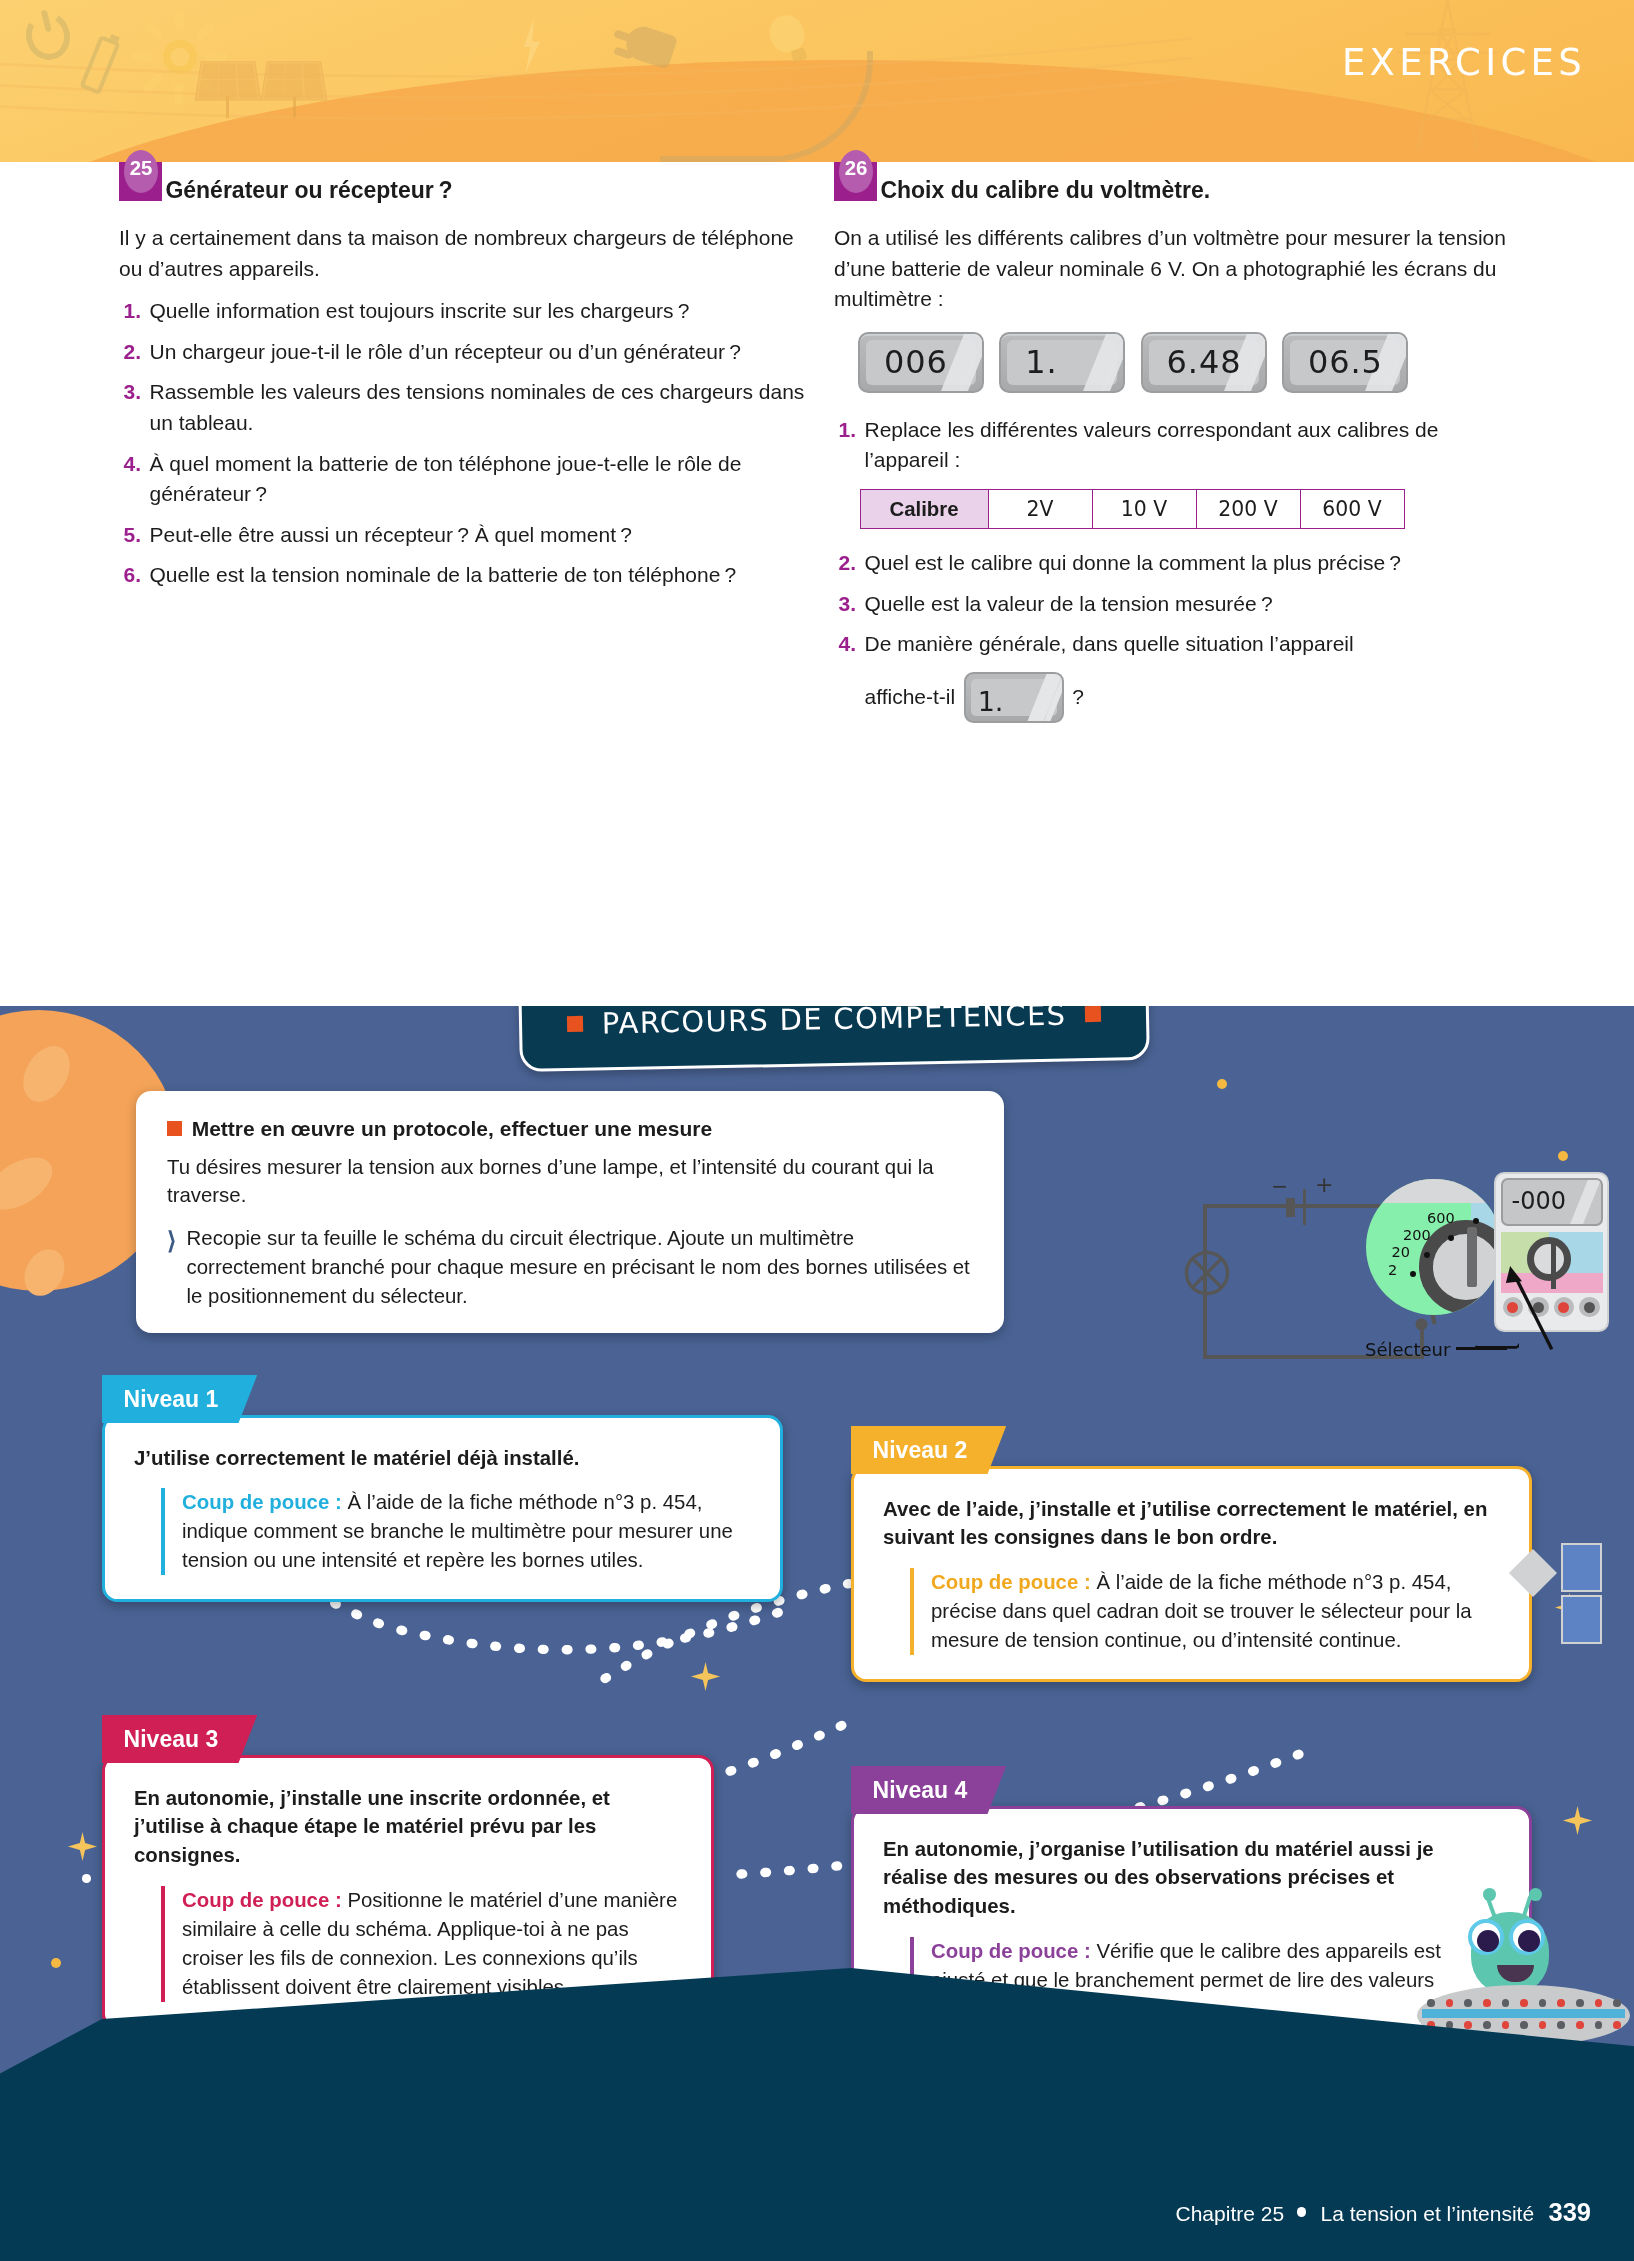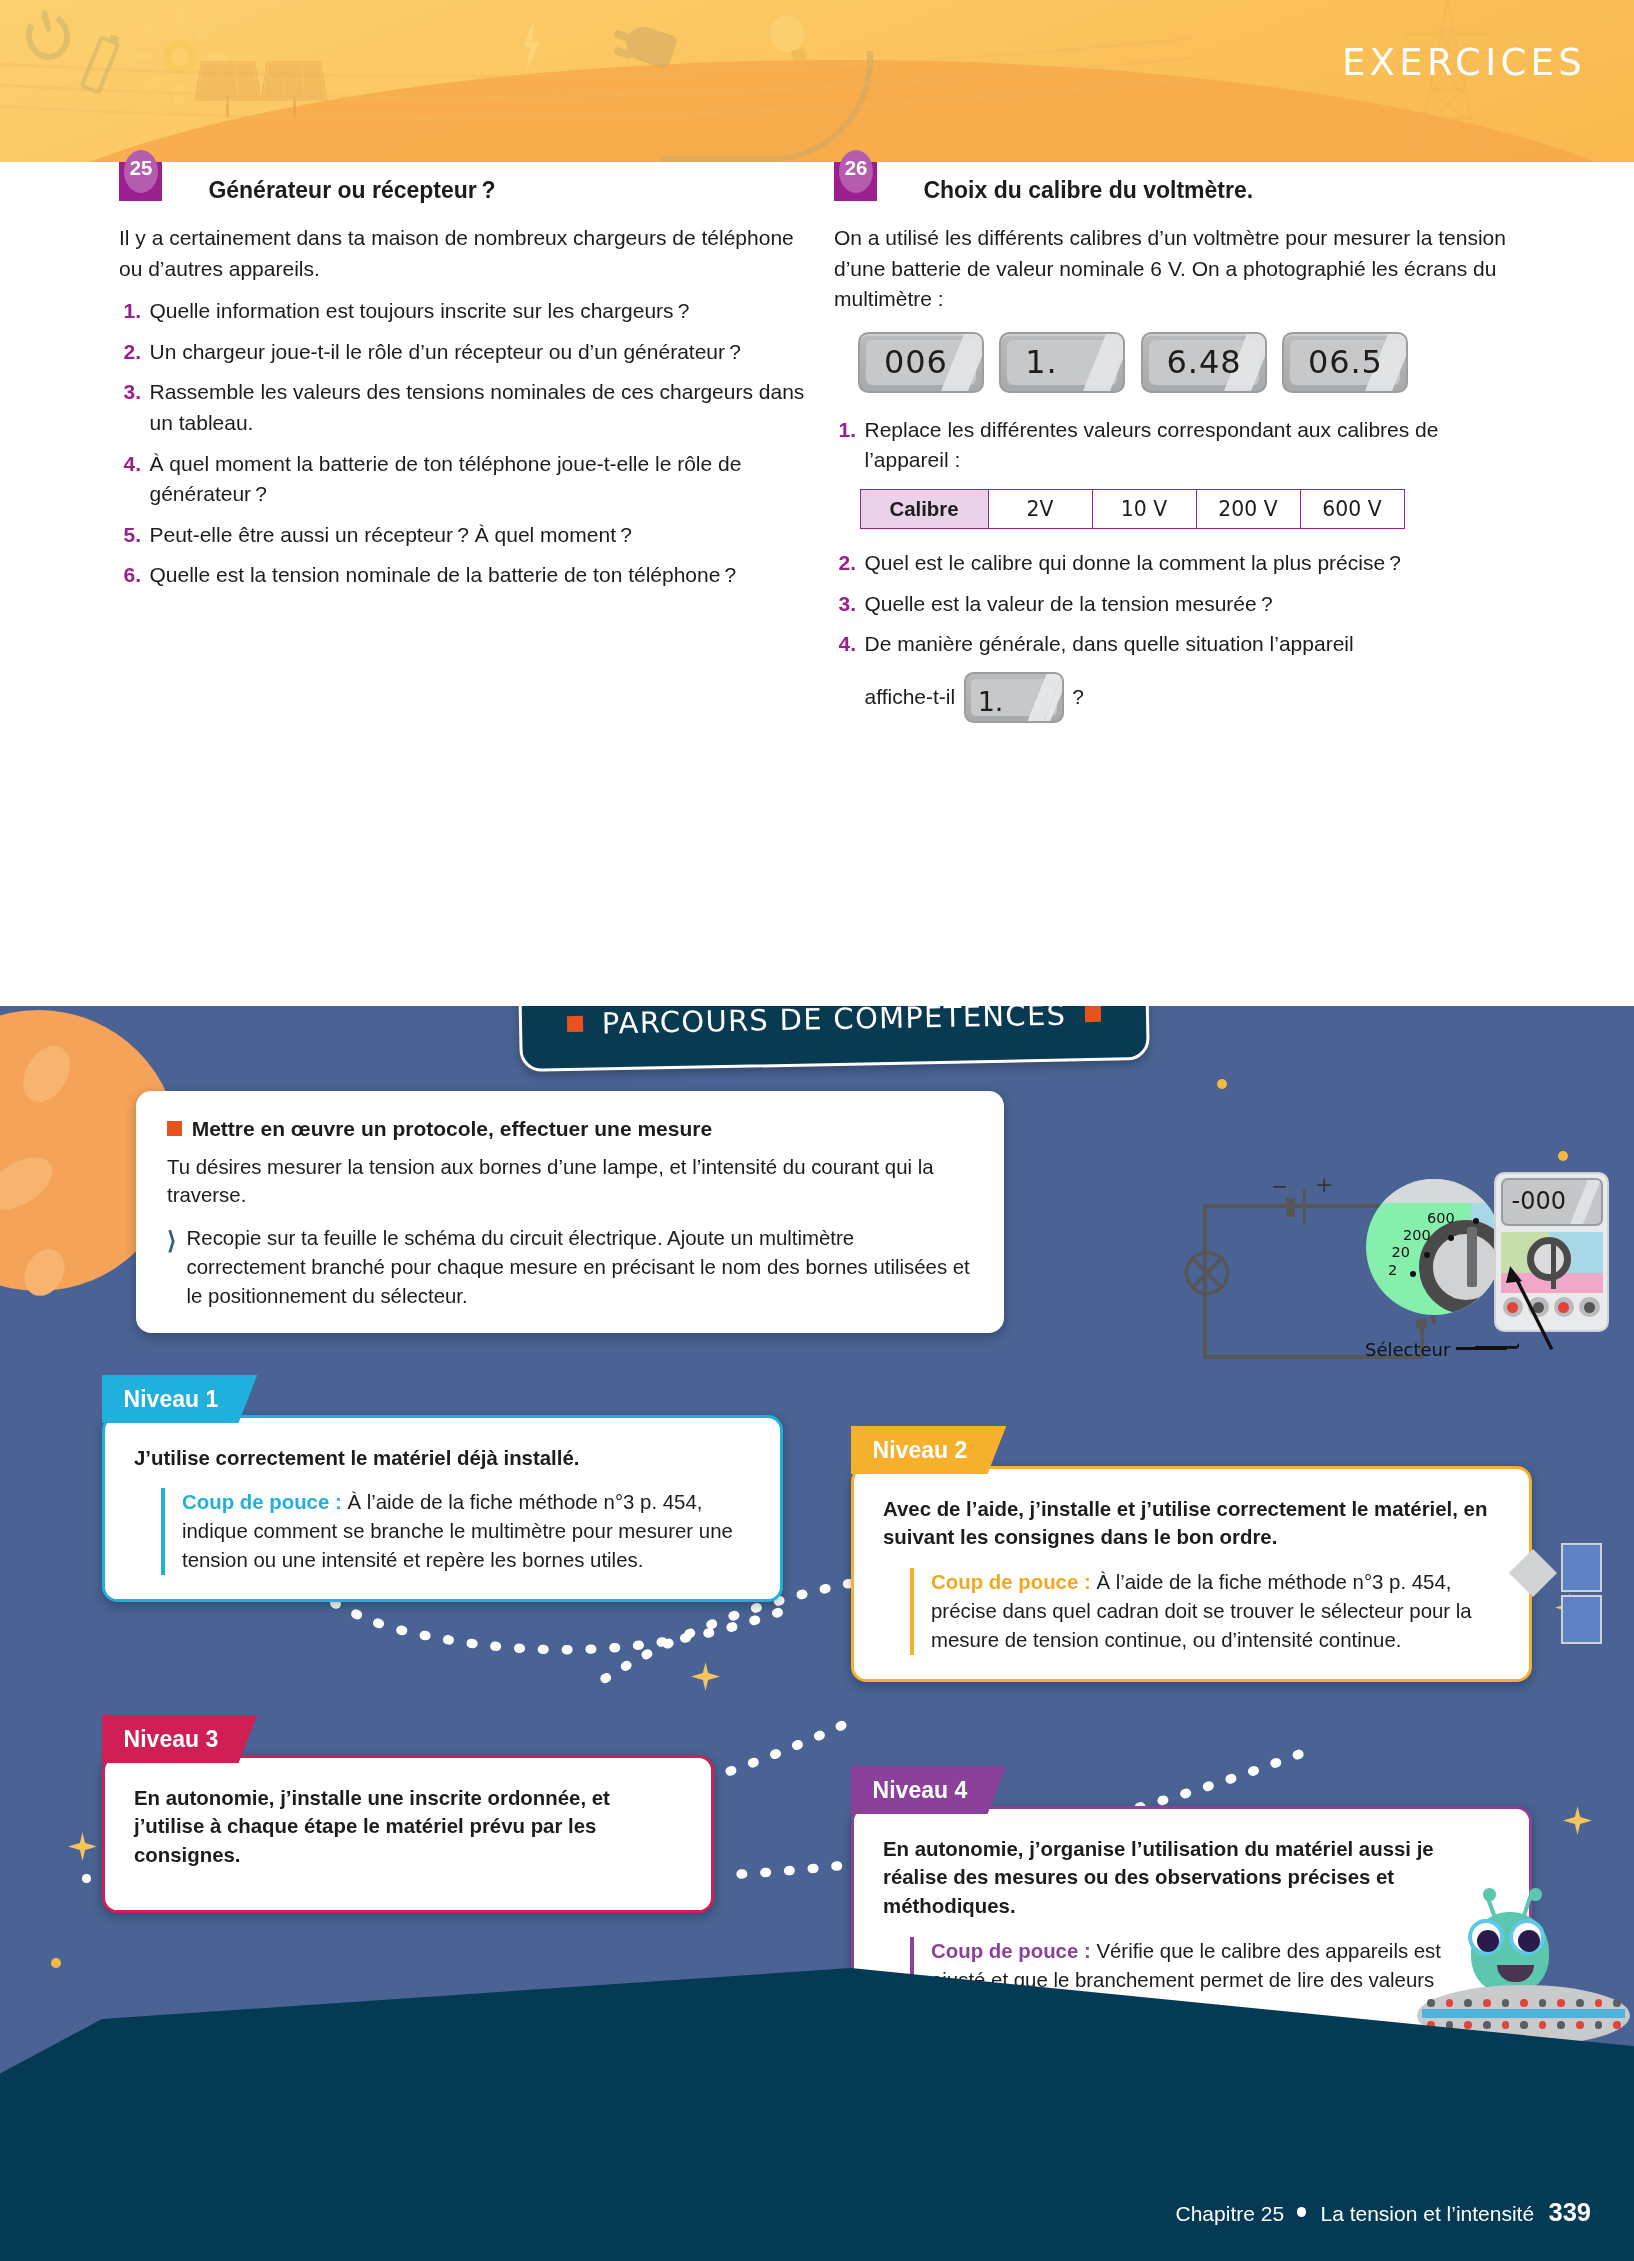--- a/index.html
+++ b/index.html
@@ -85,21 +85,21 @@
 
   
   .ic-pylon { right: 111px; top: 0; width: 153px; height: 149px; opacity:.45; }
 
   
   .exercises { position: absolute; top: 162px; left: 0; width: 1635px; }
   .col { position: absolute; top: 0; width: 690px; }
   .col-left { left: 119px; }
   .col-right { left: 834px; }
 
-  .ex-head { display:flex; align-items:flex-start; margin-bottom: 19px; gap: 43px; }
+  .ex-head { display:flex; align-items:flex-start; margin-bottom: 19px; }
   .ex-num {
     position: relative; width: 43px; height: 39px; background:#9c1f8e; flex: 0 0 auto; margin-right: 3.4px;
   }
   .ex-num .oval {
     position:absolute; left:5.1px; top:-12px; width:34px; height:43px; border-radius:50%;
     background:#b55cae; display:flex; align-items:center; justify-content:center;
     color:#fff; font-size:20.4px; font-weight:700; padding-bottom:5.1px;
   }
   .ex-title { font-size: 23px; font-weight: 700; color:#1c1c1c; padding-top: 13.6px; line-height:1.25; }
 
@@ -637,20 +637,23 @@
       </div>
     </div>
   </div>
 
   <div class="lvl-card" style="left:102px; top:749px; width:612px; border:3.4px solid #cf1f55;">
     <div class="lvl-tab" style="background:#cf1f55">
       <span>Niveau 3</span>
     </div>
     <div class="lvl-body">
       <div class="lvl-stmt">En autonomie, j’installe une inscrite ordonnée, et j’utilise à chaque étape le matériel prévu par les consignes.</div>
+      <div class="lvl-tip" style="border-color:#cf1f55">
+        <b style="color:#cf1f55">Coup de pouce :</b><span> Positionne le matériel d’une manière similaire à celle du schéma. Applique-toi à ne pas croiser les fils de connexion. Les connexions qu’ils établissent doivent être clairement visibles.</span>
+      </div>
     </div>
   </div>
 
   <div class="lvl-card" style="left:851px; top:800px; width:681px; border:3.4px solid #8b4099;">
     <div class="lvl-tab" style="background:#8b4099">
       <span>Niveau 4</span>
     </div>
     <div class="lvl-body">
       <div class="lvl-stmt">En autonomie, j’organise l’utilisation du matériel aussi je réalise des mesures ou des observations précises et méthodiques.</div>
       <div class="lvl-tip" style="border-color:#8b4099">

